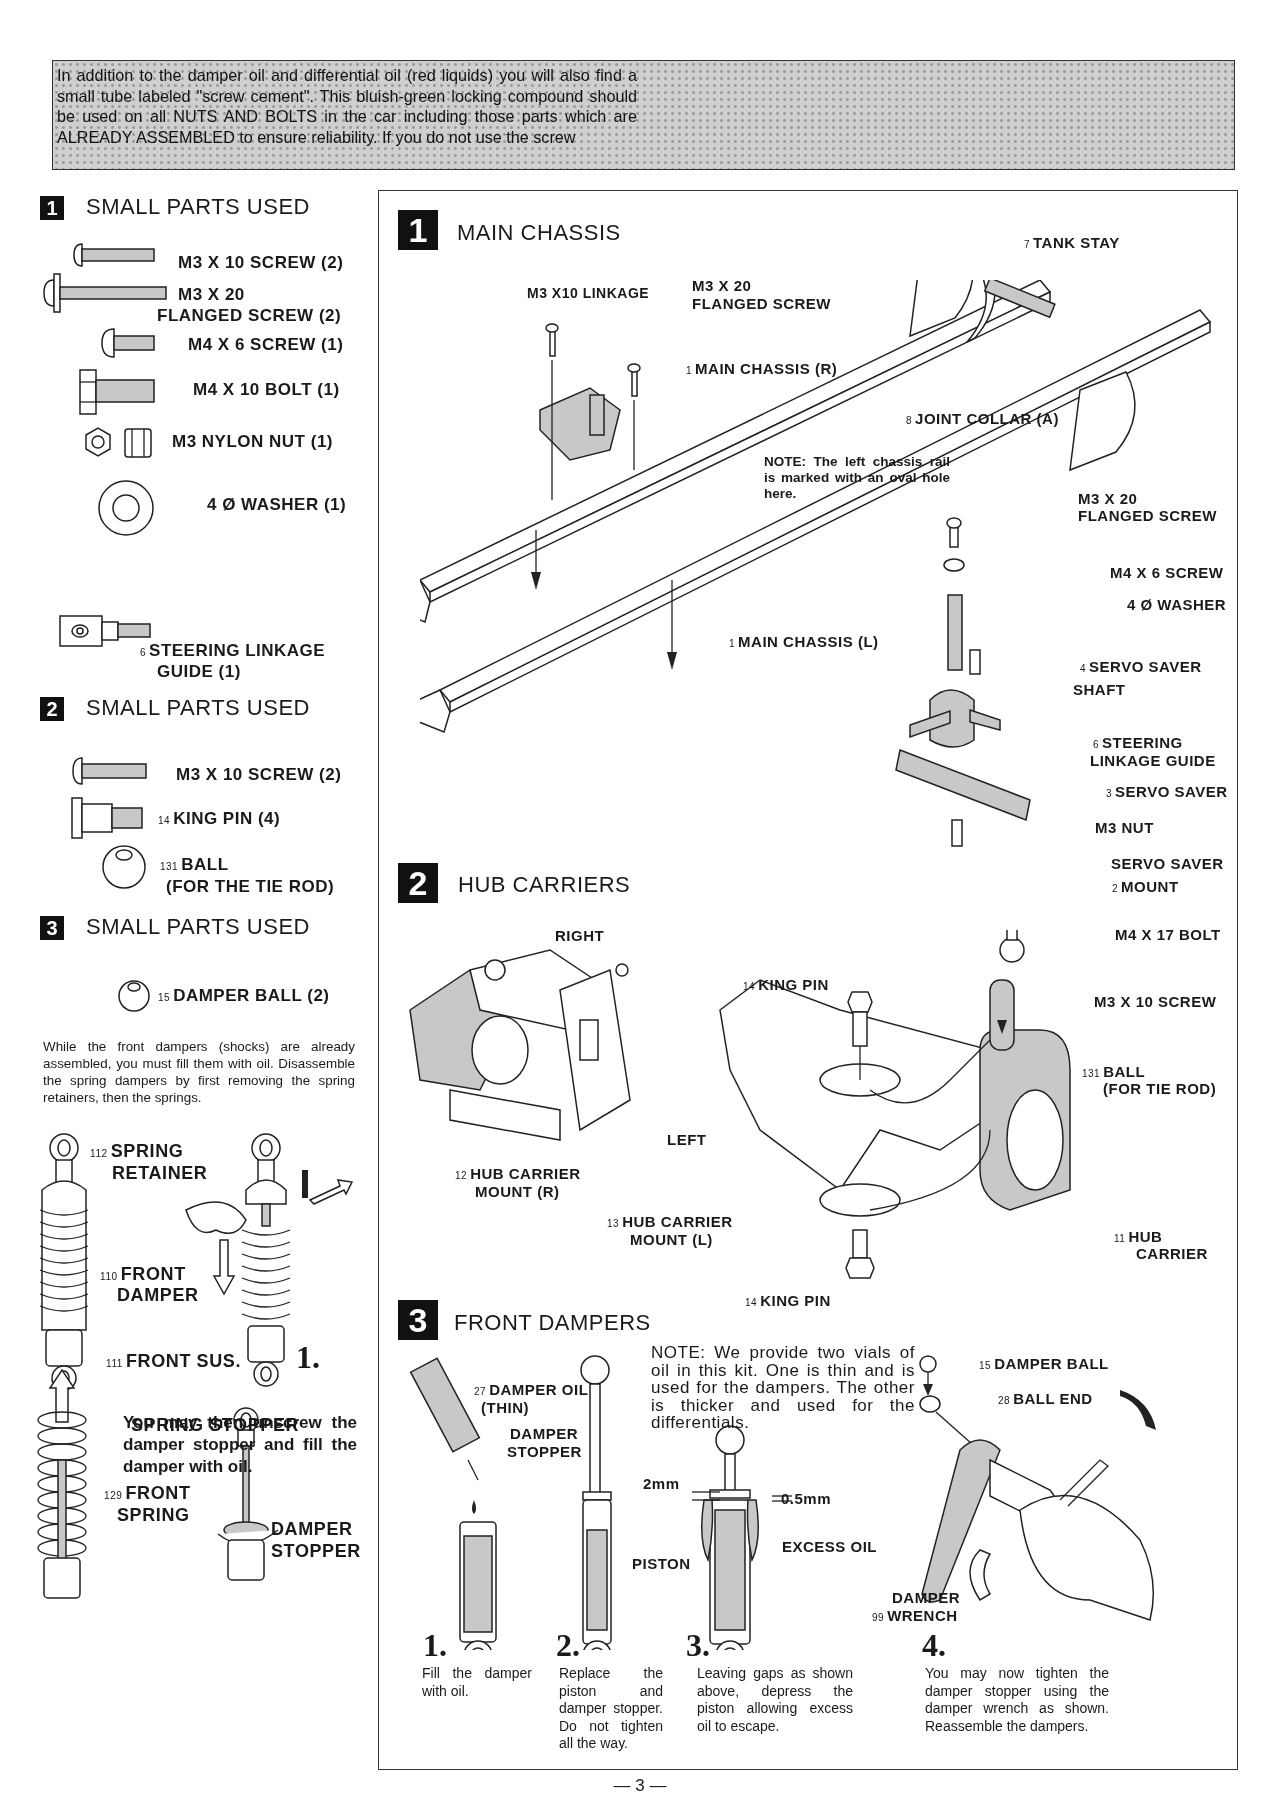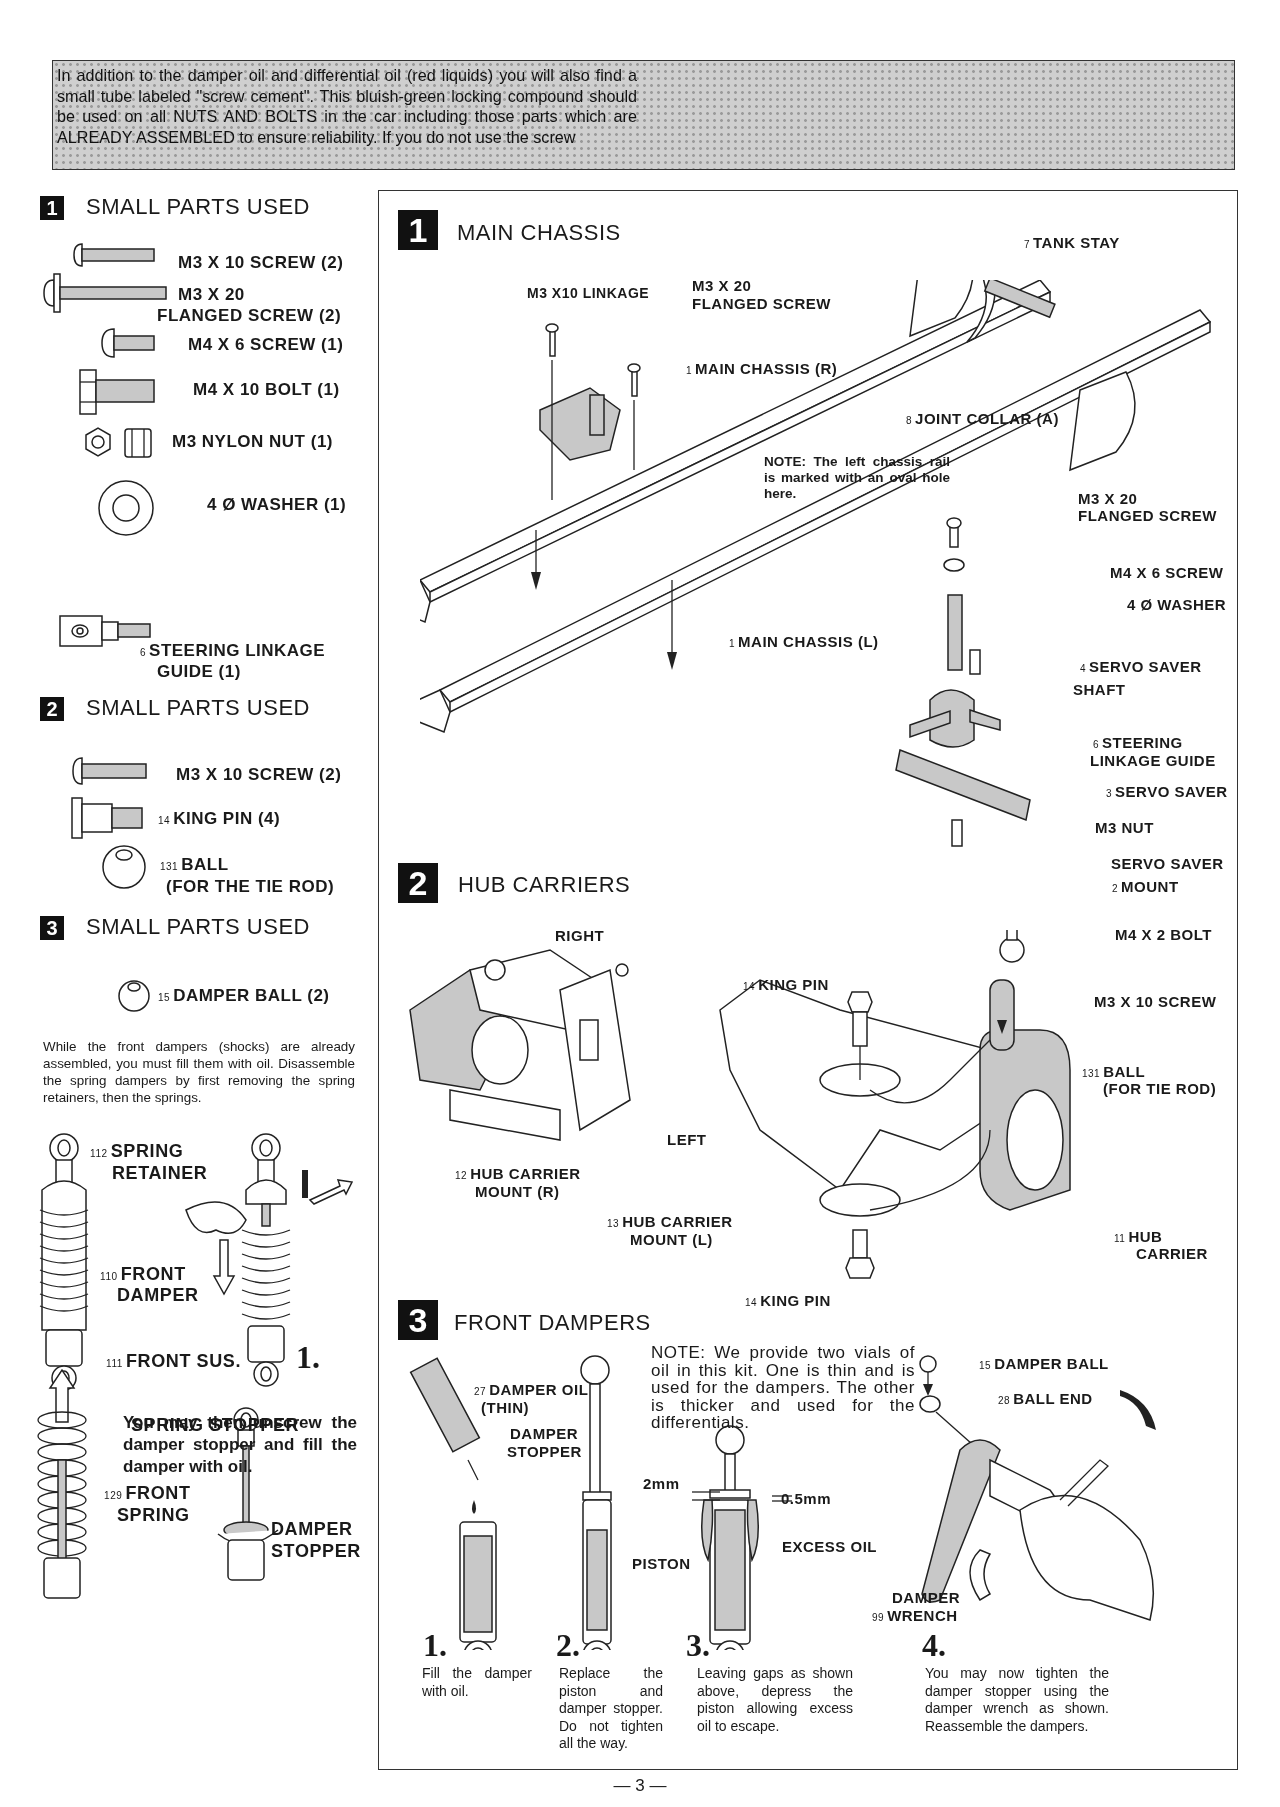--- a/index.html
+++ b/index.html
@@ -278,21 +278,21 @@
   <div class="abs lbl" style="left:1127px; top:596px;">4 Ø WASHER</div>
   <div class="abs lbl" style="left:729px; top:633px;"><span class="num">1</span><span>MAIN CHASSIS (L)</span></div>
   <div class="abs lbl" style="left:1080px; top:658px;"><span class="num">4</span><span>SERVO SAVER</span></div>
   <div class="abs lbl" style="left:1073px; top:681px;">SHAFT</div>
   <div class="abs lbl" style="left:1093px; top:734px;"><span class="num">6</span><span>STEERING</span></div>
   <div class="abs lbl" style="left:1090px; top:752px;">LINKAGE GUIDE</div>
   <div class="abs lbl" style="left:1106px; top:783px;"><span class="num">3</span><span>SERVO SAVER</span></div>
   <div class="abs lbl" style="left:1095px; top:819px;">M3 NUT</div>
   <div class="abs lbl" style="left:1111px; top:855px;">SERVO SAVER</div>
   <div class="abs lbl" style="left:1112px; top:878px;"><span class="num">2</span><span>MOUNT</span></div>
-  <div class="abs lbl" style="left:1115px; top:926px;">M4 X 2 BOLT</div>
+  <div class="abs lbl" style="left:1115px; top:926px;">M4 X 17 BOLT</div>
 </div>
 
 <div>
   <div class="hdr-num" style="left:398px; top:863px; width:40px; height:40px; font-size:34px; line-height:40px;">2</div>
   <div class="hdr-title" style="left:458px; top:872px;">HUB CARRIERS</div>
 
   <svg class="abs" style="left:400px; top:930px;" width="830" height="400">
 
     <path class="fillg" d="M10 80 l60 -40 l40 60 l-30 60 l-60 -10 z"></path>
     <path class="fillw" d="M70 40 l80 -20 l60 40 l-40 40 l-90 -20 z"></path>

